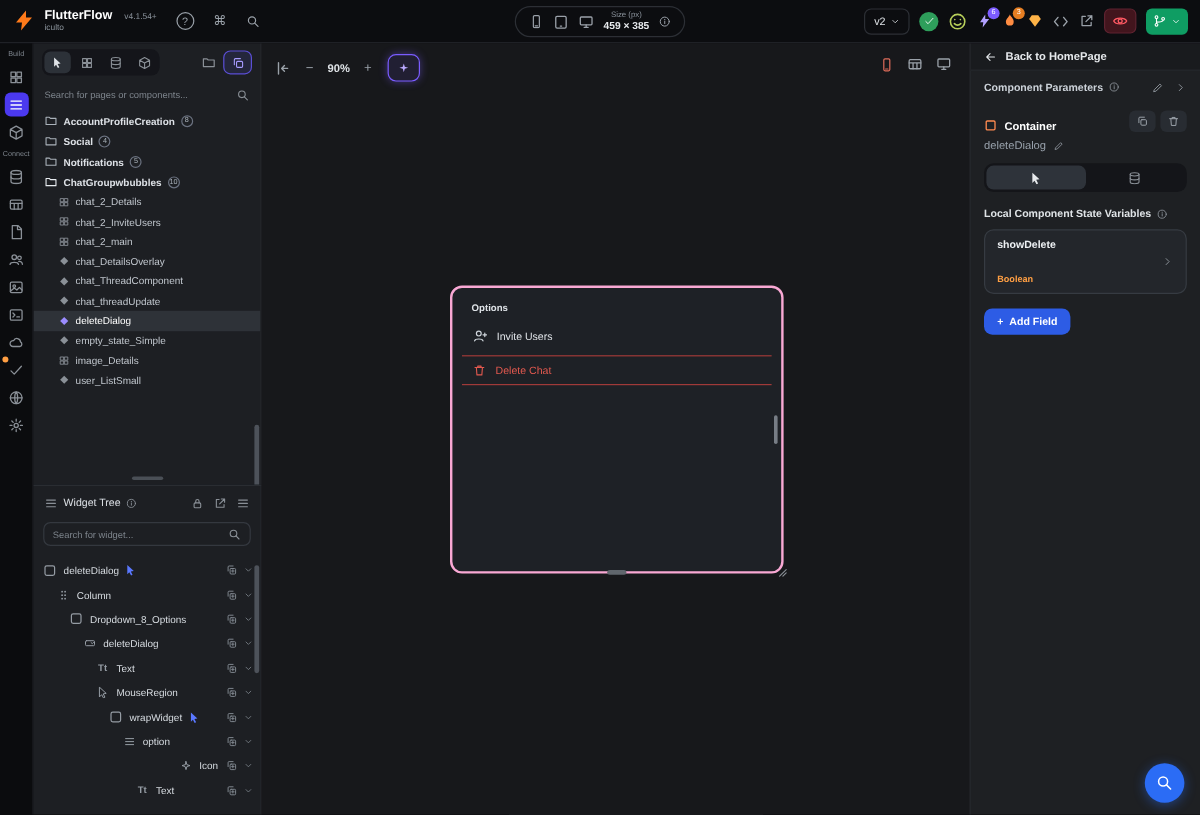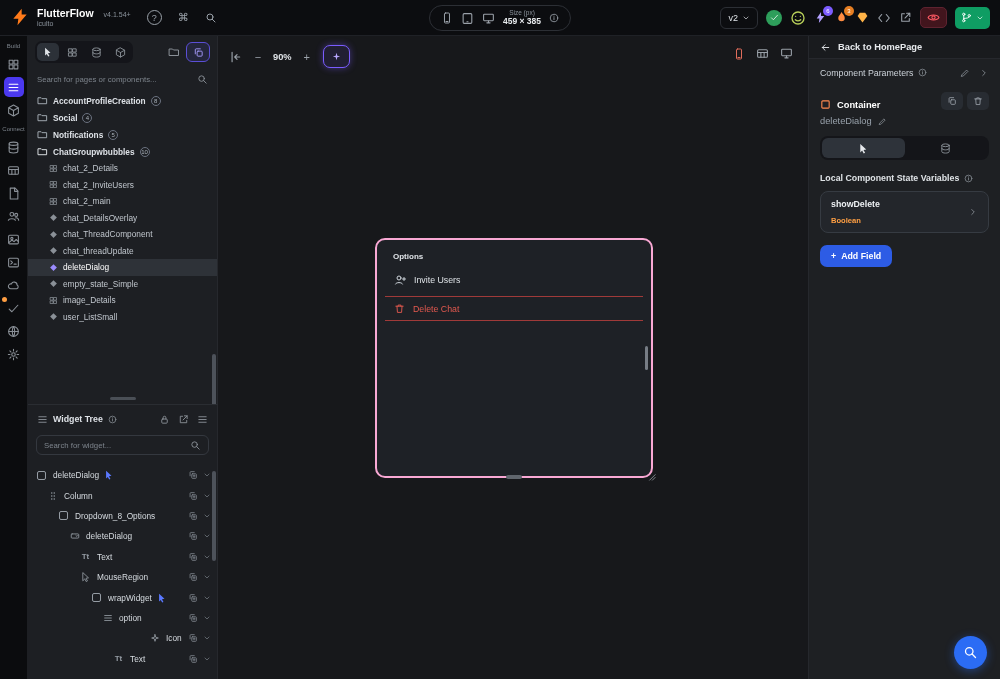--- a/index.html
+++ b/index.html
@@ -58,21 +58,21 @@
   .c-row{height:16.5px;display:flex;align-items:center;gap:5px;padding:0 8px 0 21px;font-size:8.3px;color:#c0c6cd;white-space:nowrap}
   .c-row .ic{color:#8a9097}
   .c-row.sel{background:#2e3238;color:#fff}
   .c-row.sel .ic{color:#9b8cff}
   .vscroll{position:absolute;right:1px;width:4px;border-radius:2px;background:#4d525a}
   .divider-handle{position:absolute;left:50%;transform:translateX(-50%);bottom:4px;width:26px;height:3px;border-radius:2px;background:#4a4f56}
 
   
   .wt{position:absolute;left:28px;top:404px;width:190px;height:275px;background:#1d1f23;border-right:1px solid #26282d;border-top:1px solid #2a2d32;display:flex;flex-direction:column}
   .wt-head{height:28px;display:flex;align-items:center;gap:5px;padding:0 9px;color:#8a9097;flex:none}
-  .wt-head .ttl{font-size:8.8px;font-weight:bold;color:#dde1e6}
+  .wt-head .ttl{font-size:8.8px;font-weight:normal;color:#dde1e6}
   .wt-head .right{margin-left:auto;display:flex;gap:8px;align-items:center}
   .wt-search{margin:2px 8px 6px;height:20px;border:1px solid #34383f;border-radius:6px;display:flex;align-items:center;padding:0 7px;gap:5px;color:#8a9097;flex:none}
   .wt-search input{flex:1;background:none;border:none;outline:none;color:#c6ccd2;font-size:7.8px;font-family:inherit;min-width:0}
   .wt-search input::placeholder{color:#7d848c}
   .wt-tree{flex:1;overflow:hidden;position:relative;padding-top:4px}
   .n-row{height:20.4px;display:flex;align-items:center;gap:5px;padding-right:6px;font-size:8.3px;color:#d6dbe0;white-space:nowrap}
   .n-row .tr{margin-left:auto;display:flex;gap:5px;color:#7f868e;align-items:center}
   .n-ico{width:13px;display:flex;justify-content:center;align-items:center;color:#959ca4;flex:none}
   .wt-box{width:9px;height:9px;border:1.4px solid #959ca4;border-radius:2px;display:inline-block}
   .wt-tt{font-size:8px;font-weight:bold;color:#959ca4}
@@ -89,35 +89,35 @@
   .dlg .hdr{font-size:8px;color:#dfe3e7;margin:6px 8px 5px;font-weight:bold}
   .dlg-row{height:27px;display:flex;align-items:center;gap:8px;padding:0 9px;font-size:8.8px;color:#dfe3e7}
   .dlg-row.del{height:25px;border-top:1px solid #a03a39;border-bottom:1px solid #a03a39;color:#e2594f;margin-top:3px}
   .dlg .thumb{position:absolute;right:3px;top:106px;width:3px;height:24px;background:#777d85;border-radius:2px}
   .dlg .bhandle{position:absolute;left:50%;bottom:-3px;transform:translateX(-50%);width:16px;height:4px;background:#60666d;border-radius:2px}
   .dlg .rz{position:absolute;right:-6px;bottom:-6px;color:#8a9097}
 
   
   .rp{position:absolute;left:808px;top:36px;width:192px;height:643px;background:#1e2023;border-left:1px solid #26282d}
   .rp-back{height:23px;display:flex;align-items:center;gap:7px;padding:0 11px;background:#191b1e;border-bottom:1px solid #26282d;font-size:9.3px;color:#e6e9ec;font-weight:bold}
-  .rp-params{height:27px;display:flex;align-items:center;gap:5px;padding:0 11px;font-size:8.8px;font-weight:normal;color:#ccd2d9}
+  .rp-params{height:27px;display:flex;align-items:center;gap:5px;padding:0 11px;font-size:8.8px;font-weight:bold;color:#ccd2d9}
   .rp-params .right{margin-left:auto;display:flex;gap:9px;color:#8a9097;align-items:center}
   .rp-cont{padding:6px 11px 0}
   .r1{display:flex;align-items:flex-end;gap:6px}
   .r1 .type{font-size:9.3px;font-weight:bold;color:#fff}
   .r1 .btns{margin-left:auto;display:flex;gap:4px}
   .mini-btn{width:22px;height:18px;background:#282c32;border-radius:5px;color:#9aa1a9;display:flex;align-items:center;justify-content:center}
   .r2{display:flex;align-items:center;gap:6px;margin-top:6px;font-size:9.3px;color:#98a1ab}
   .rp-tabs{margin:10px 11px 0;height:24px;background:#141519;border-radius:8px;padding:2px;display:flex}
   .rp-tab{flex:1;border-radius:6px;display:flex;align-items:center;justify-content:center;color:#8a9097}
   .rp-tab.act{background:#2e333a;color:#e6e9ec}
   .rp-sec{margin:13px 11px 0;display:flex;align-items:center;gap:5px;font-size:8.8px;font-weight:bold;color:#dfe3e6}
   .var-card{margin:8px 11px 0;background:#23262b;border:1px solid #363b42;border-radius:8px;padding:7px 10px;display:flex;align-items:center}
   .var-card .nm{font-size:8.8px;font-weight:bold;color:#eef1f4}
-  .var-card .tp{font-size:7.6px;font-weight:bold;color:#ff9f43;margin-top:7px}
+  .var-card .tp{font-size:7.6px;font-weight:bold;color:#ff9f43;margin-top:19px}
   .var-card .chev{margin-left:auto;color:#8a9097}
   .add-btn{margin:12px 11px 0;display:inline-flex;align-items:center;gap:5px;height:22px;padding:0 11px;background:#2d5ce5;border-radius:7px;color:#fff;font-size:8.8px;font-weight:bold;cursor:pointer}
   .fab{position:absolute;right:13px;bottom:10px;width:33px;height:33px;border-radius:50%;background:#2b6cf5;color:#fff;display:flex;align-items:center;justify-content:center;box-shadow:0 2px 10px rgba(43,108,245,.45)}
 </style>
 </head>
 <body>
 
 <svg style="position:absolute;width:0;height:0" aria-hidden="true">
   <defs>
     <symbol id="i-logo" viewBox="0 0 24 24">

